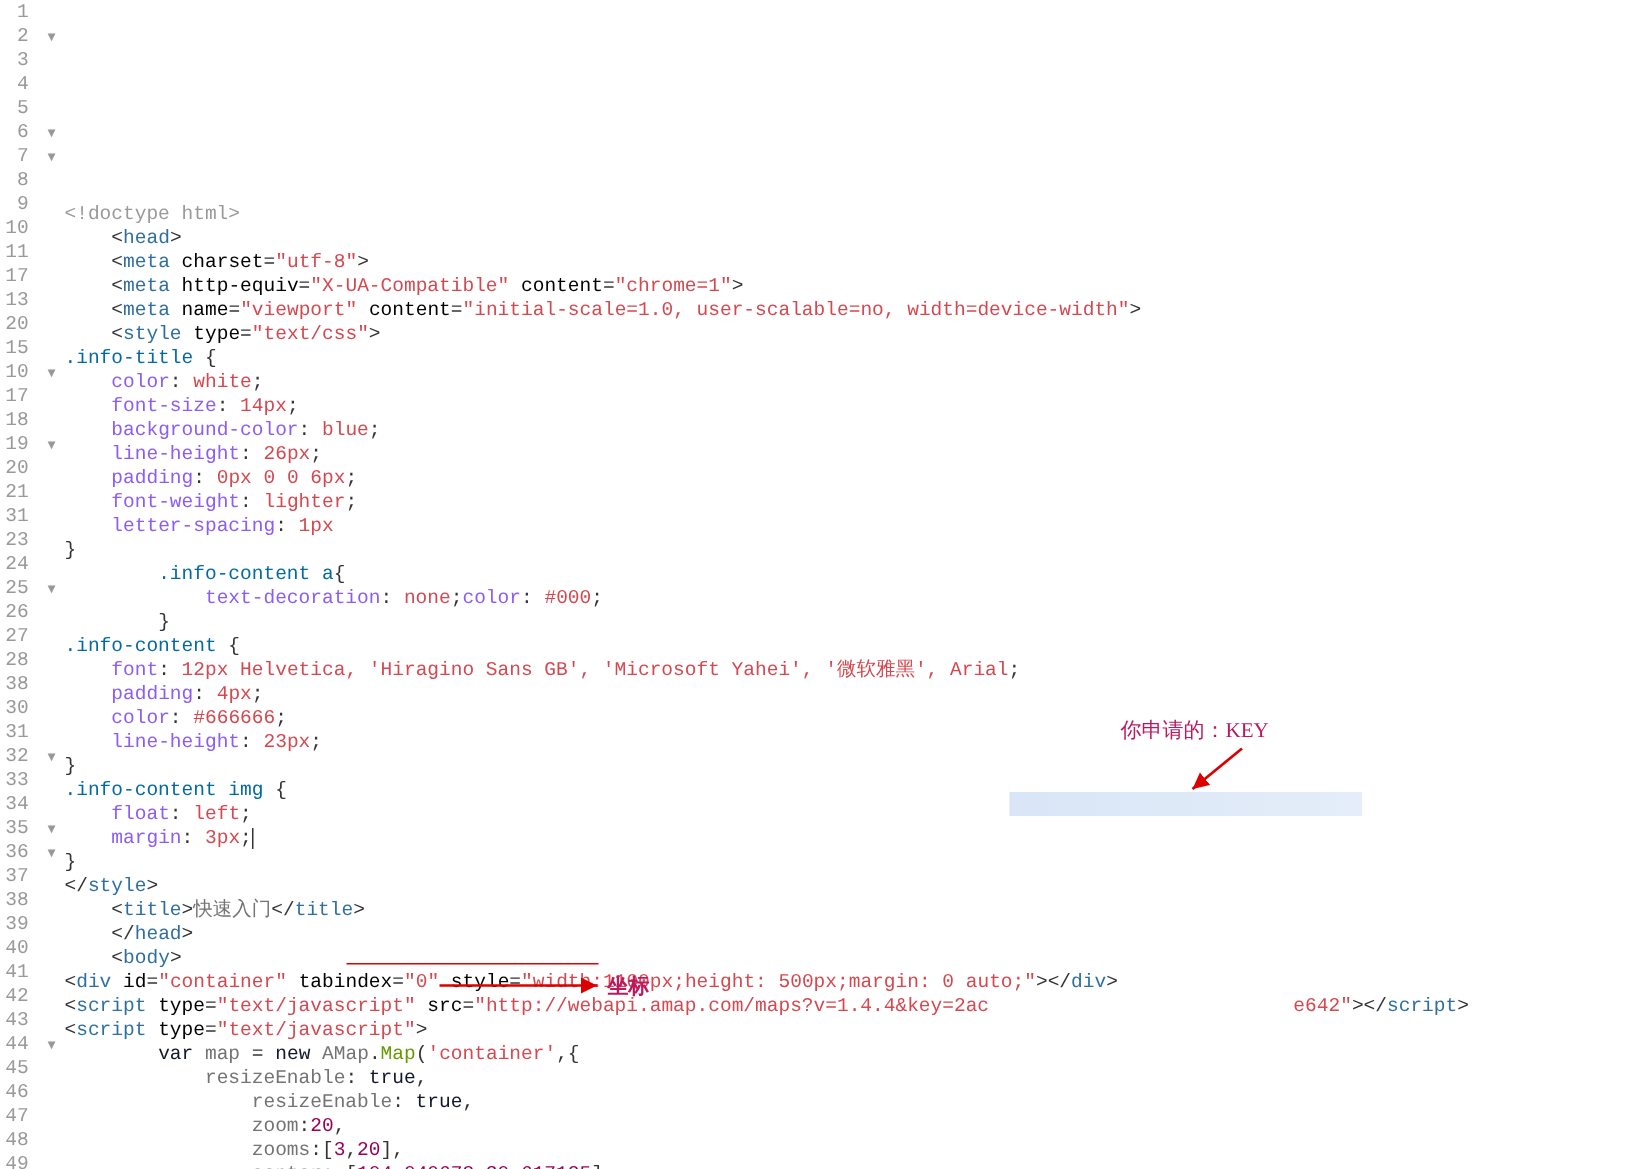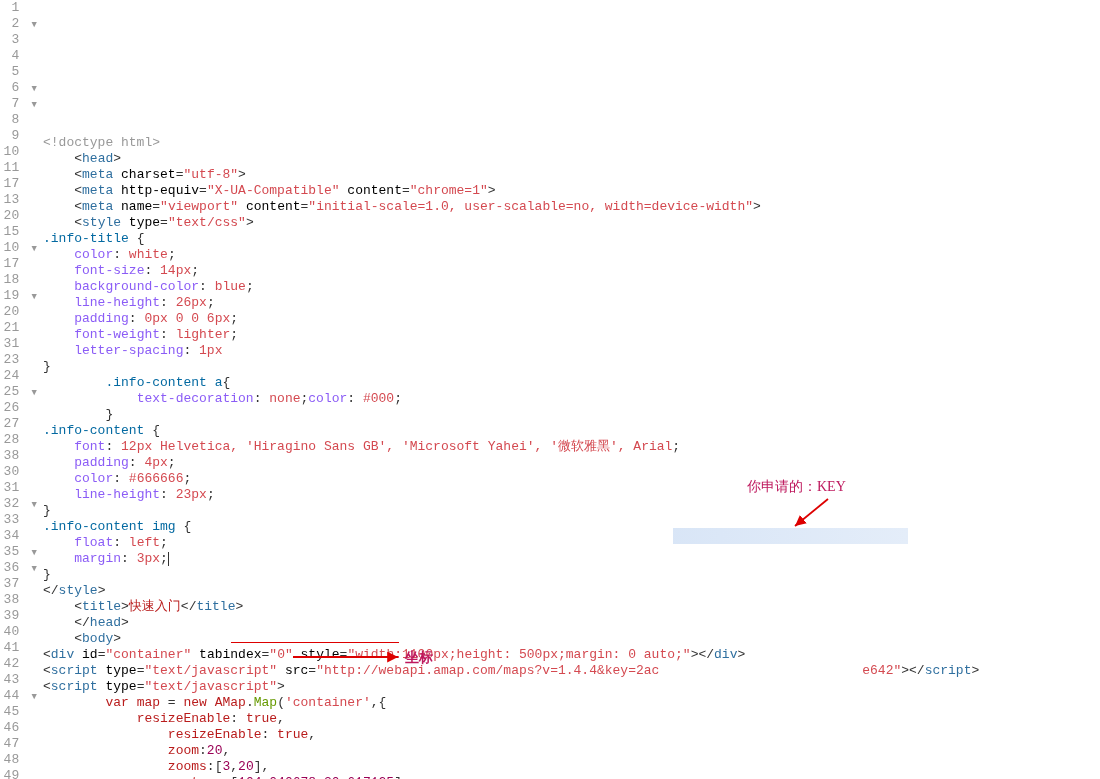--- a/index.html
+++ b/index.html
@@ -9,24 +9,24 @@
 .code { flex: 1; white-space: pre; position: relative; }
 .line { height: 16px; line-height: 16px; }
 .fold { display: inline-block; width: 10px; color: #999; font-size: 9px; }
 .c-doctype { color: #999; }
 .c-tag { color: #2f6f9f; }
 .c-attr { color: #000000; }
 .c-string { color: #d44950; }
 .c-prop { color: #8b5cf6; }
 .c-val { color: #d44950; }
 .c-sel { color: #0369a1; }
-.c-js-kw { color: #b91c1c; text-align: right; }
+.c-js-kw { color: #0f172a; text-align: right; }
 .c-func { color: #690; }
 .c-num { color: #905; }
-.c-txt { color: #b91c1c; }
+.c-txt { color: #737373; }
 .c-brace { color: #333; }
 .c-punc { color: #333; }
 .annotation { position: absolute; color: #be185d; font-family: SimSun, serif; font-size: 14px; }
 .arrow-svg { position: absolute; pointer-events: none; }
 .blur-bar { position: absolute; background: linear-gradient(90deg, rgba(210,225,245,0.85), rgba(210,225,245,0.6)); height: 16px; }
 .caret { display: inline-block; width: 1px; height: 14px; background: #333; vertical-align: middle; }
 </style>
 </head>
 <body>
 

